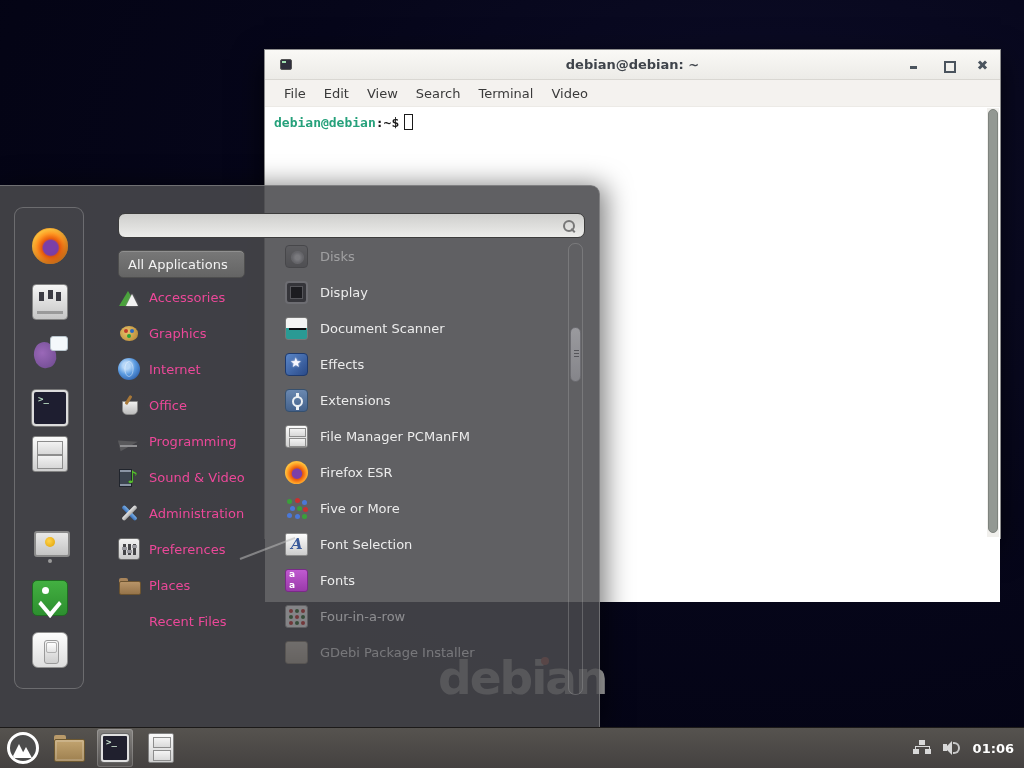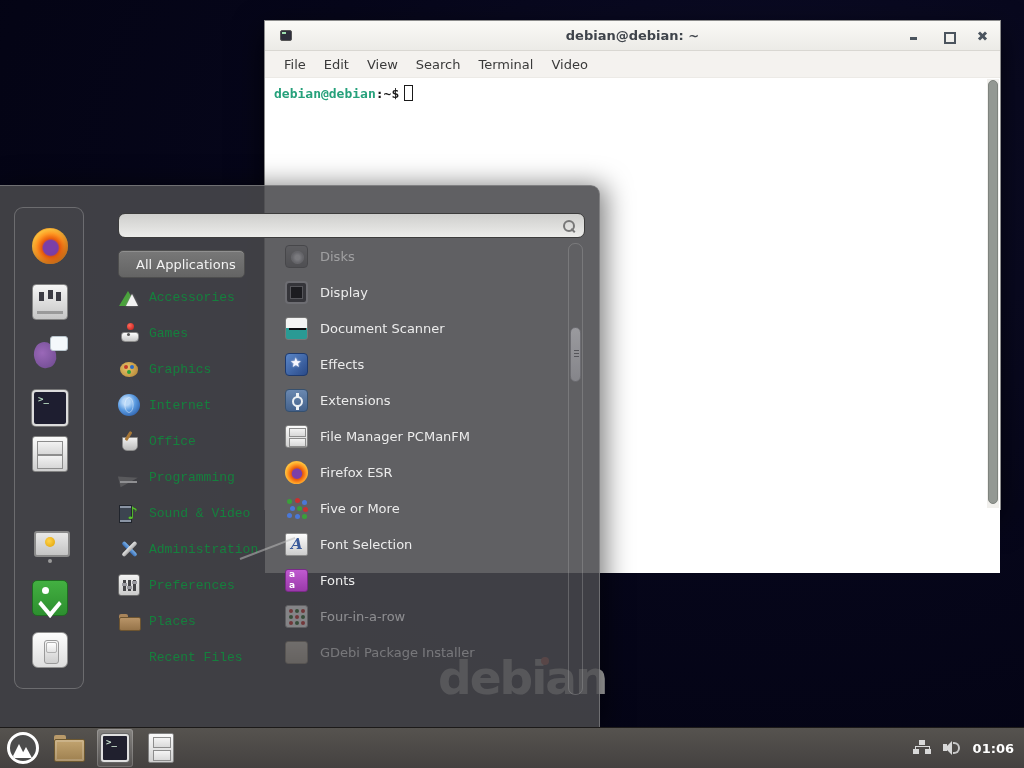--- a/index.html
+++ b/index.html
@@ -8,21 +8,21 @@
 
   
   .desktop { position:absolute; inset:0; width:1024px; height:768px;
     background: radial-gradient(ellipse at 75% 25%, #0d0d28 0%, #06061a 45%, #020210 100%); }
   .watermark { position:absolute; left:438px; top:650px; font-size:47px; font-weight:bold;
     letter-spacing:-2px; color:#b9b9b9; font-family:"DejaVu Sans",sans-serif; }
   .watermark .idot { position:absolute; left:103px; top:7px; width:8px; height:8px;
     border-radius:50%; background:#c0392b; }
 
   
-  .terminal { position:absolute; left:264px; top:20px; width:737px; height:490px;
+  .terminal { position:absolute; left:264px; top:49px; width:737px; height:490px;
     background:#ffffff; border:1px solid #8d8d8d; box-shadow:0 10px 28px rgba(0,0,0,.65); }
   .titlebar { height:30px; background:linear-gradient(#faf9f6,#ecebe7);
     border-bottom:1px solid #d9d7d2; position:relative; display:flex; align-items:center; }
   .win-icon { position:absolute; left:15px; top:9px; width:12px; height:11px;
     background:#2e2e3c; border-radius:2px; border:1px solid #555; }
   .win-icon::after { content:""; position:absolute; left:1px; top:1px; width:4px; height:2px; background:#9fe0b0; }
   .win-title { flex:1; text-align:center; font-size:13px; font-weight:bold; color:#3f444b; }
   .win-btns { position:absolute; right:12px; top:0; height:30px; display:flex; align-items:center; gap:22px; }
   .wbtn { width:12px; height:12px; position:relative; cursor:default; }
   .wbtn-min::after { content:""; position:absolute; left:2px; top:7px; width:7px; height:3px; background:#4b545e; }
@@ -64,24 +64,24 @@
   .mag { position:relative; width:14px; height:14px; }
   .mag::before { content:""; position:absolute; left:1px; top:1px; width:8px; height:8px;
     border:2px solid #777; border-radius:50%; }
   .mag::after { content:""; position:absolute; left:10px; top:9px; width:2px; height:5px;
     background:#777; transform:rotate(-45deg); }
 
   
   .allapps-btn { position:absolute; left:118px; top:64px; width:127px; height:28px;
     background:linear-gradient(#787878,#646464); border:1px solid #4e4e4e; border-radius:5px;
     box-shadow:inset 0 1px 0 rgba(255,255,255,.18); display:flex; align-items:center;
-    padding-left:17px; font-size:13px; color:#f2f2f2; }
+    padding-left:9px; font-size:13px; color:#f2f2f2; }
   .cats { position:absolute; left:118px; top:93px; width:160px; }
   .cat-row { height:36px; display:flex; align-items:center; gap:9px; }
-  .cat-row .lbl { font-size:13px; color:#15803d;font-family:Liberation Mono, monospace; }
+  .cat-row .lbl { font-size:13px; color:#ec4899; }
   .cicon { width:22px; height:22px; position:relative; flex:0 0 22px; }
 
   
   .apps { position:absolute; left:285px; top:52px; width:272px; }
   .app-row { height:36px; display:flex; align-items:center; gap:12px; }
   .app-row .lbl { font-size:13px; color:#ececec; }
   .app-row.dim { opacity:.45; }
   .app-row.dim2 { opacity:.32; }
   .aicon { width:23px; height:23px; position:relative; flex:0 0 23px; }
 
@@ -319,24 +319,20 @@
   <div class="allapps-btn">
     <span>All Applications</span>
   </div>
 
   <div class="cats">
     <div class="cat-row">
       <span class="cicon ci-accessories"></span>
       <span class="lbl">Accessories</span>
       </div>
     <div class="cat-row">
-      <span class="cicon ci-games"></span>
-      <span class="lbl">Games</span>
-      </div>
-    <div class="cat-row">
       <span class="cicon ci-graphics"></span>
       <span class="lbl">Graphics</span>
       </div>
     <div class="cat-row">
       <span class="cicon ci-internet"></span>
       <span class="lbl">Internet</span>
       </div>
     <div class="cat-row">
       <span class="cicon ci-office"></span>
       <span class="lbl">Office</span>

